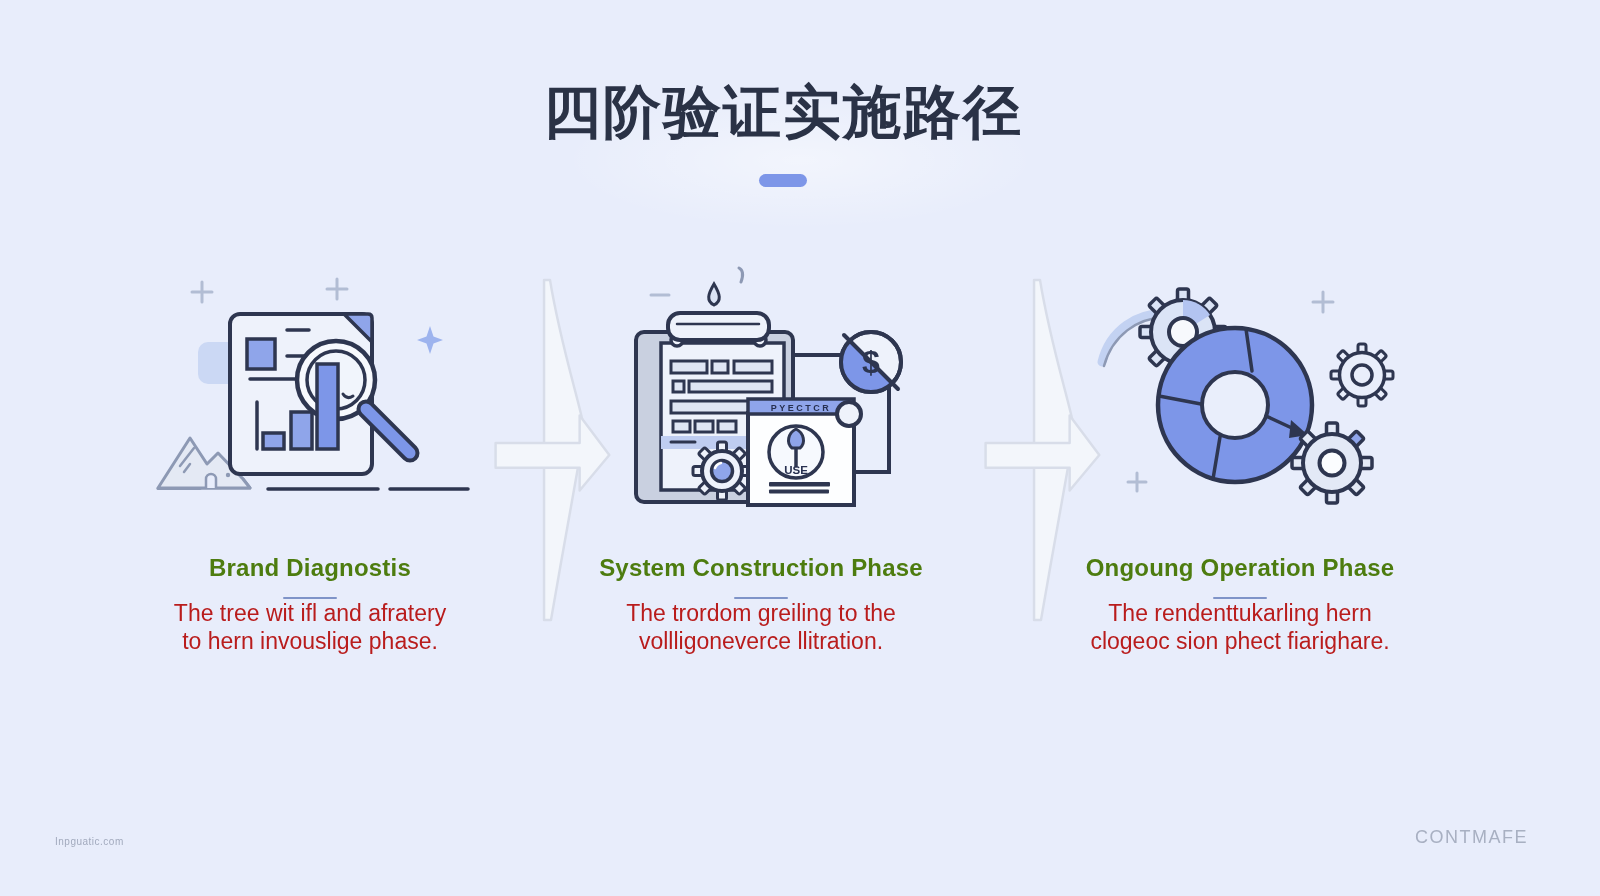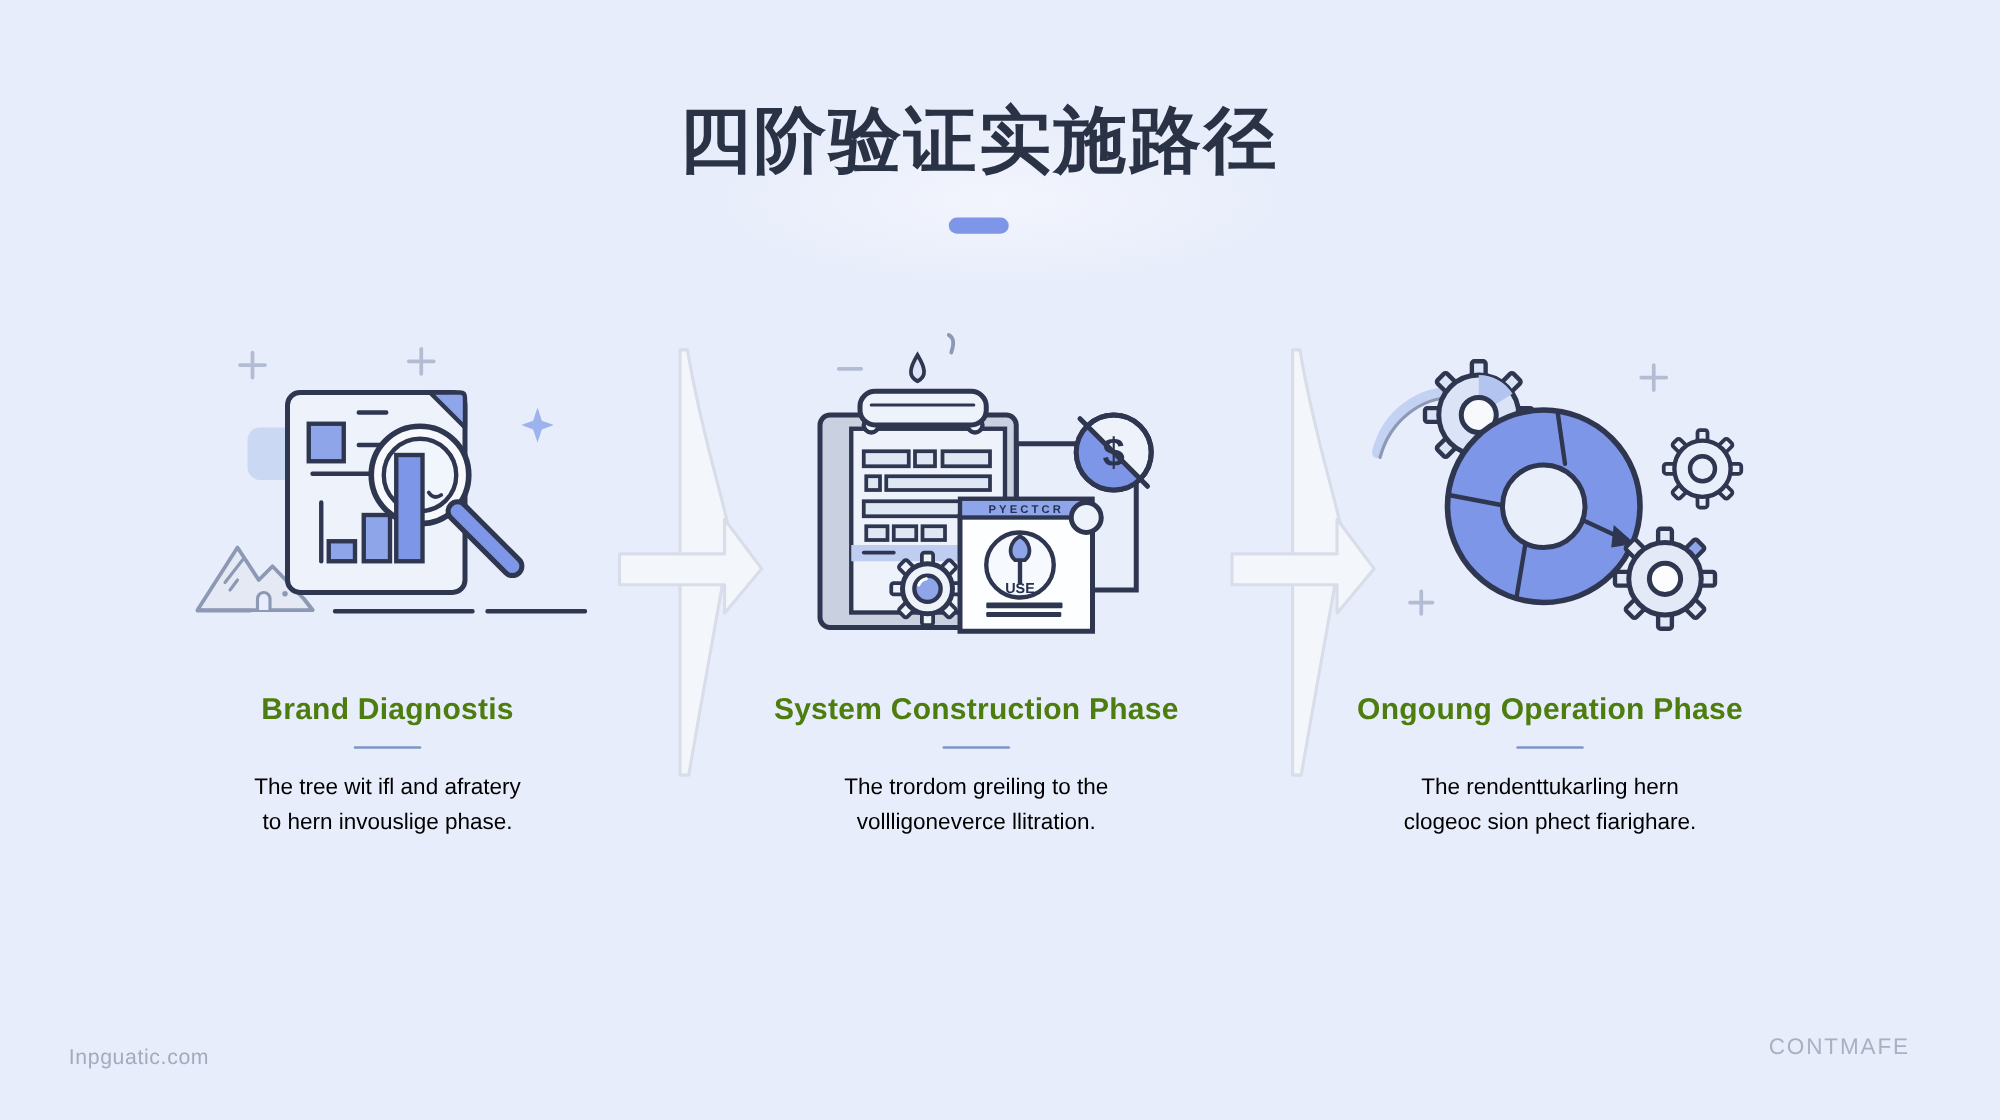--- a/index.html
+++ b/index.html
@@ -11,31 +11,31 @@
   }
   .slide{position:absolute;inset:0}
   .title-glow{position:absolute;left:560px;top:90px;width:480px;height:140px;
     background:radial-gradient(ellipse at center,rgba(255,255,255,.45),rgba(255,255,255,0) 70%);
     pointer-events:none}
   .title-wrap{position:absolute;top:0;left:-17px;width:100%;text-align:center}
   h1.title{margin-top:74px;font-size:58px;font-weight:bold;color:#2a3246;letter-spacing:2px}
   .title-underline{width:48px;height:13px;border-radius:7px;background:#7d96e8;margin:22px auto 0}
 
   .phase{position:absolute;top:250px;width:400px;text-align:center}
-  .phase-1{left:110px}.phase-2{left:581px}.phase-3{left:1040px}
+  .phase-1{left:110px}.phase-2{left:561px}.phase-3{left:1040px}
   .illus-wrap{height:258px;display:flex;justify-content:center;align-items:flex-start}
   .illus{display:block}
   .phase h2{font-size:24px;font-weight:bold;color:#4d7c0f;margin-top:46px;letter-spacing:.2px}
   .phase .divider{width:54px;height:2px;background:#7f94c8;margin:15px auto 0;border-radius:1px}
-  .phase .desc{margin-top:16px;font-size:18px;line-height:28px;color:#000000}
+  .phase .desc{font-size:23px;line-height:28px;color:#b91c1c}
 
   .arrow{position:absolute;top:272px;width:130px;height:356px}
   .arrow-1{left:483px}.arrow-2{left:973px}
 
-  .footer-left{position:absolute;left:55px;top:836px;font-size:17px;color:#a2aabd;letter-spacing:.5px}
+  .footer-left{position:absolute;left:55px;top:836px;font-size:10px;color:#a2aabd;letter-spacing:.5px}
   .footer-right{position:absolute;right:72px;top:827px;font-size:18px;color:#a8b0c2;letter-spacing:1.5px}
 
   svg text{font-family:"Liberation Sans","DejaVu Sans",sans-serif}
 </style>
 </head>
 <body>
 
 <div class="slide">
 
   <div class="title-glow"></div>

